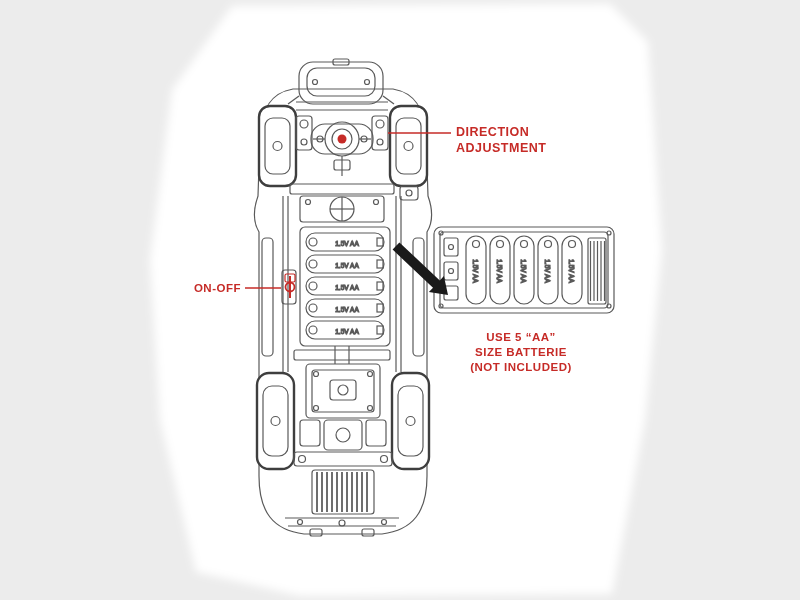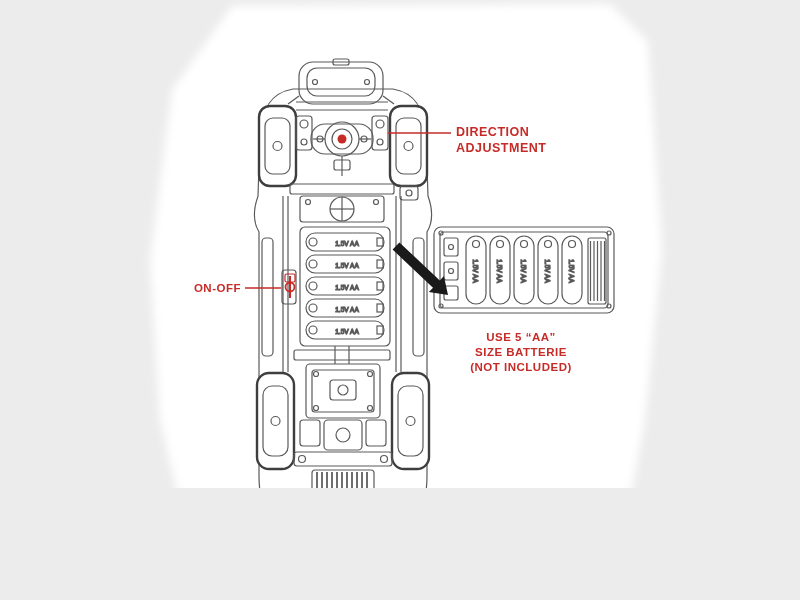--- a/index.html
+++ b/index.html
@@ -1,17 +1,17 @@
 <!DOCTYPE html>
 <html><head>
 <meta charset="utf-8">
 <style>
   html,body{margin:0;padding:0;}
   body{width:800px;height:600px;background:#ececec;font-family:"Liberation Sans",sans-serif;}
-  .stage{position:relative;width:800px;height:488px;overflow:hidden;border-radius:15px;}
+  .stage{position:relative;width:800px;height:600px;overflow:hidden;border-radius:15px;}
   svg{position:absolute;left:0;top:0;}
   .lineart{stroke:#5a5a5a;fill:none;stroke-width:1.2;}
   .red-label{fill:#c62b27;font-weight:700;font-family:"Liberation Sans",sans-serif;letter-spacing:.5px;}
   .cell-text{fill:#4a4a4a;font-family:"Liberation Sans",sans-serif;}
 </style>
 </head>
 <body>
 
 <div class="stage">
 <svg width="800" height="600" viewBox="0 0 800 600">

